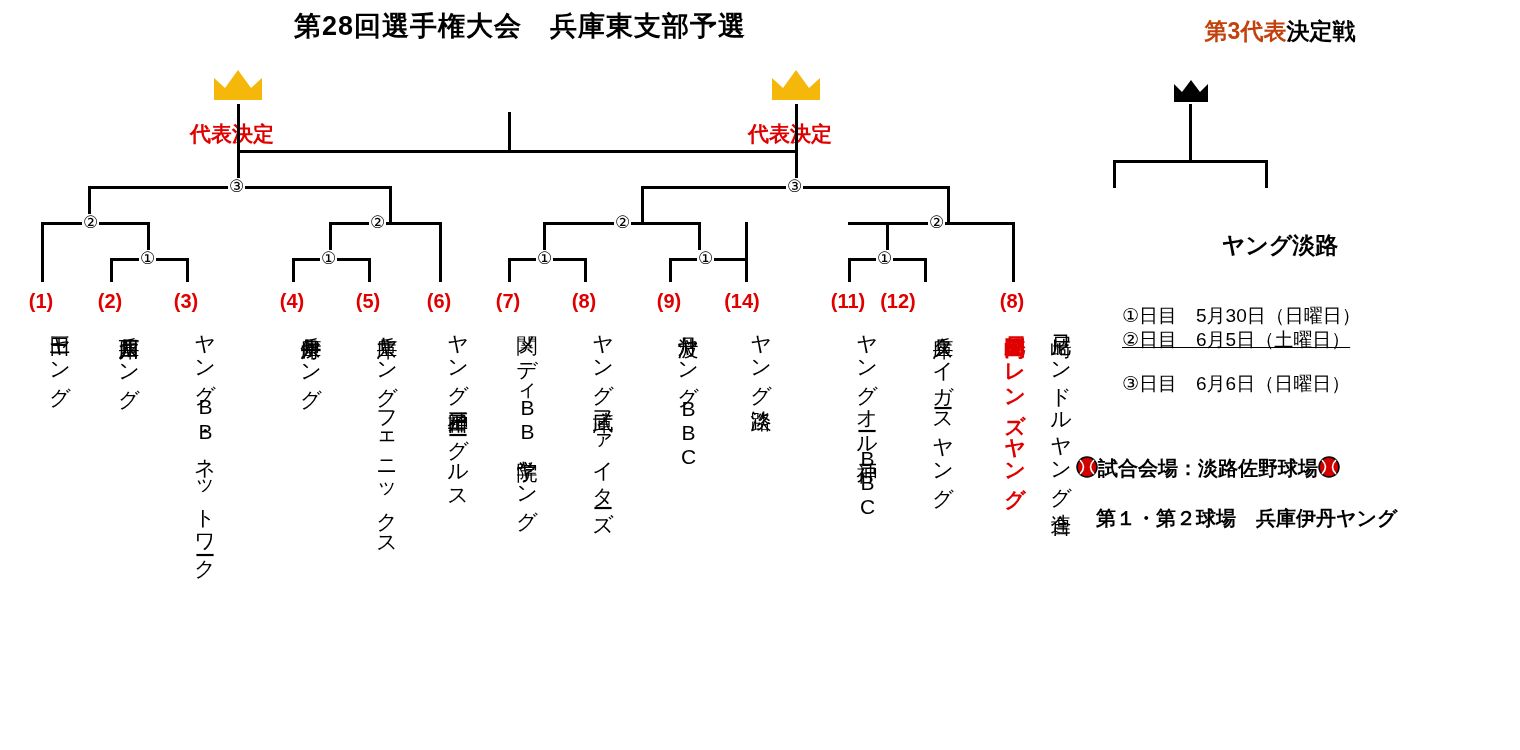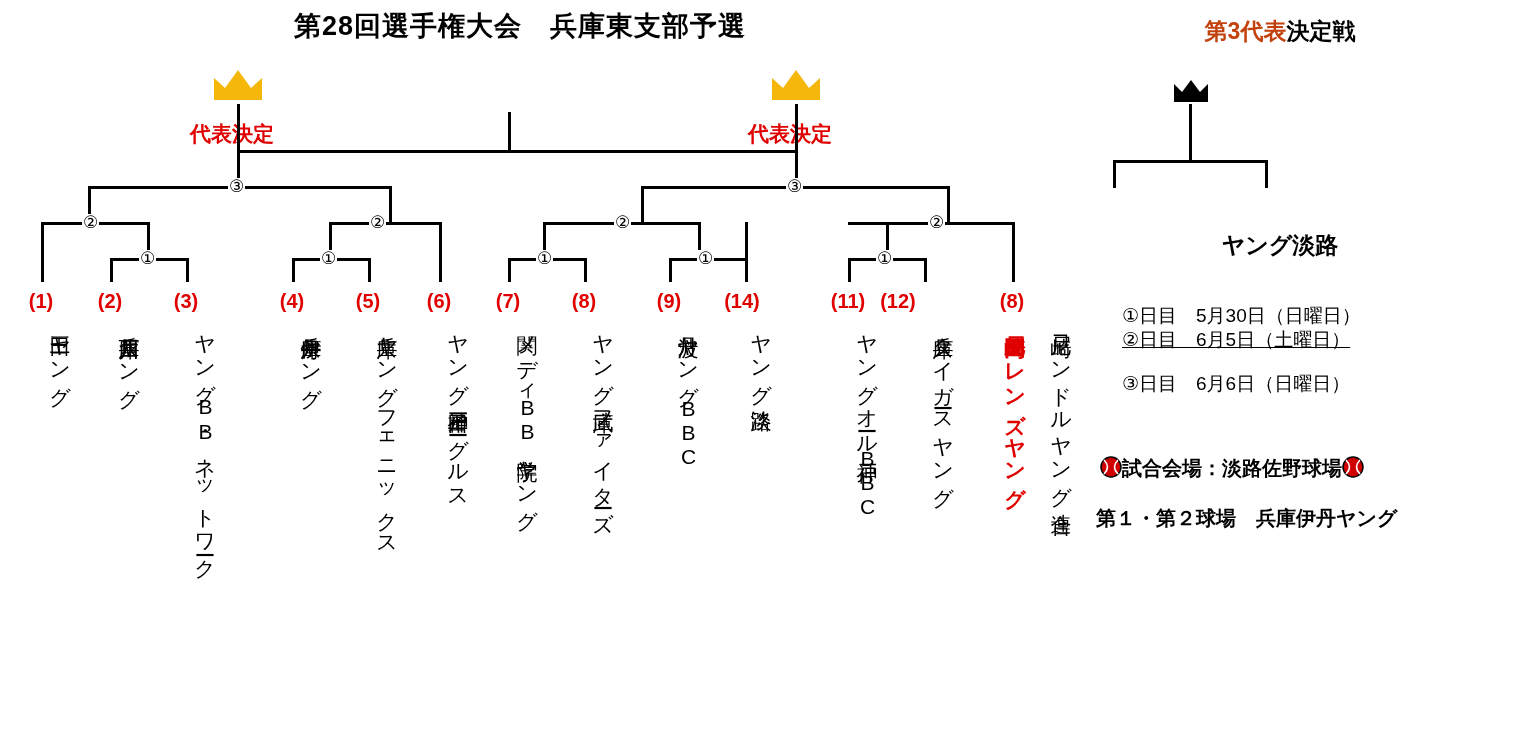--- a/index.html
+++ b/index.html
@@ -52,21 +52,21 @@
   .tname.red{color:#e00000;font-weight:bold;}
   
   #sched-title{
     left:1040px;top:230px;width:480px;text-align:center;
     font-size:23px;font-weight:bold;
   }
   .sched-line{
     left:1122px;font-size:19px;white-space:nowrap;
   }
   #venue-line{
-    left:1100px;top:455px;font-size:20px;font-weight:bold;white-space:nowrap;
+    left:1076px;top:455px;font-size:20px;font-weight:bold;white-space:nowrap;
   }
   #venue-line2{
     left:1096px;top:505px;font-size:20px;font-weight:bold;white-space:nowrap;
   }
   .ball{
     display:inline-block;vertical-align:-3px;
   }
 </style>
 </head>
 <body>

